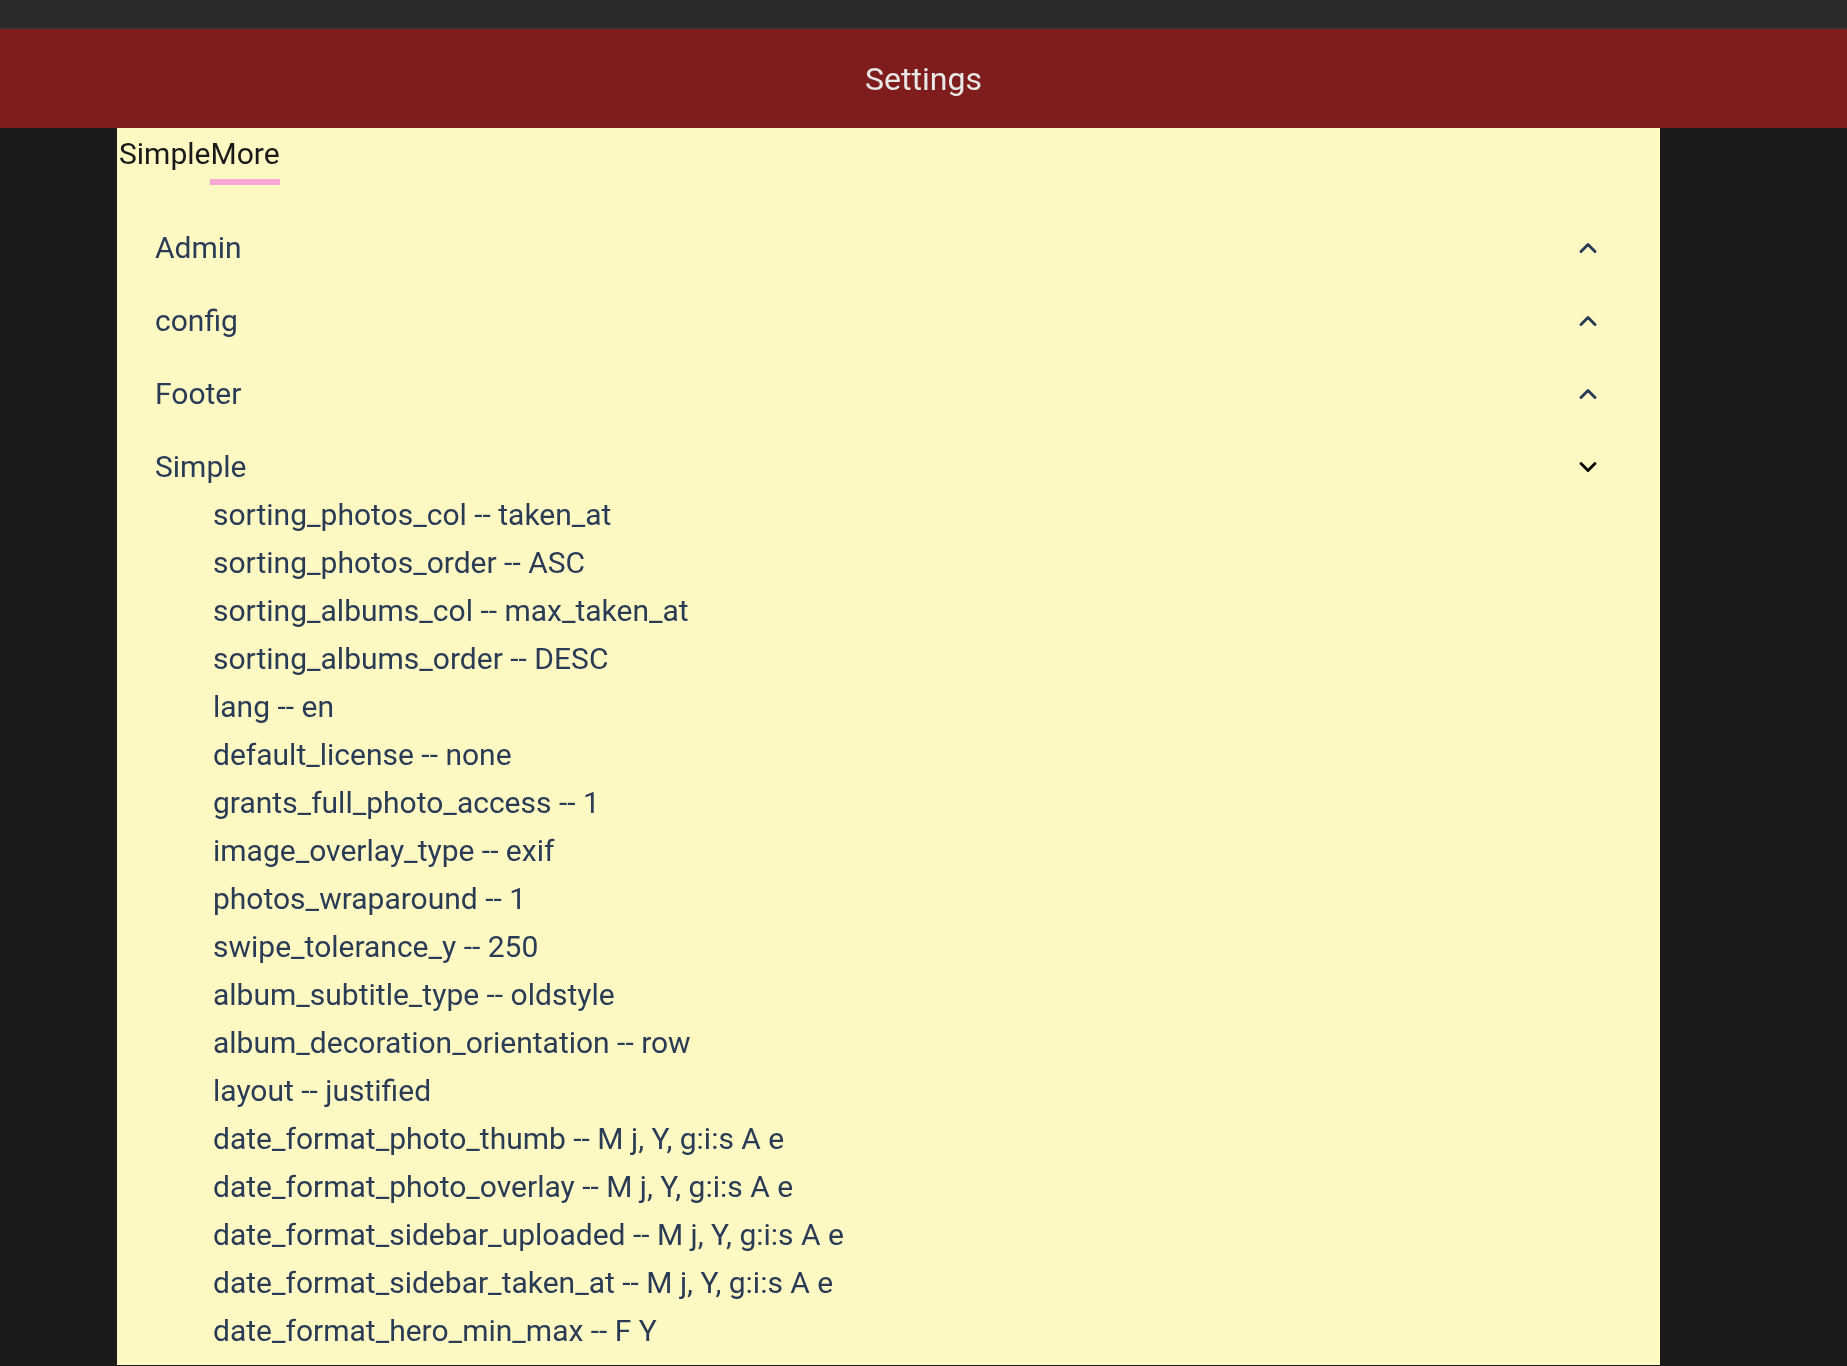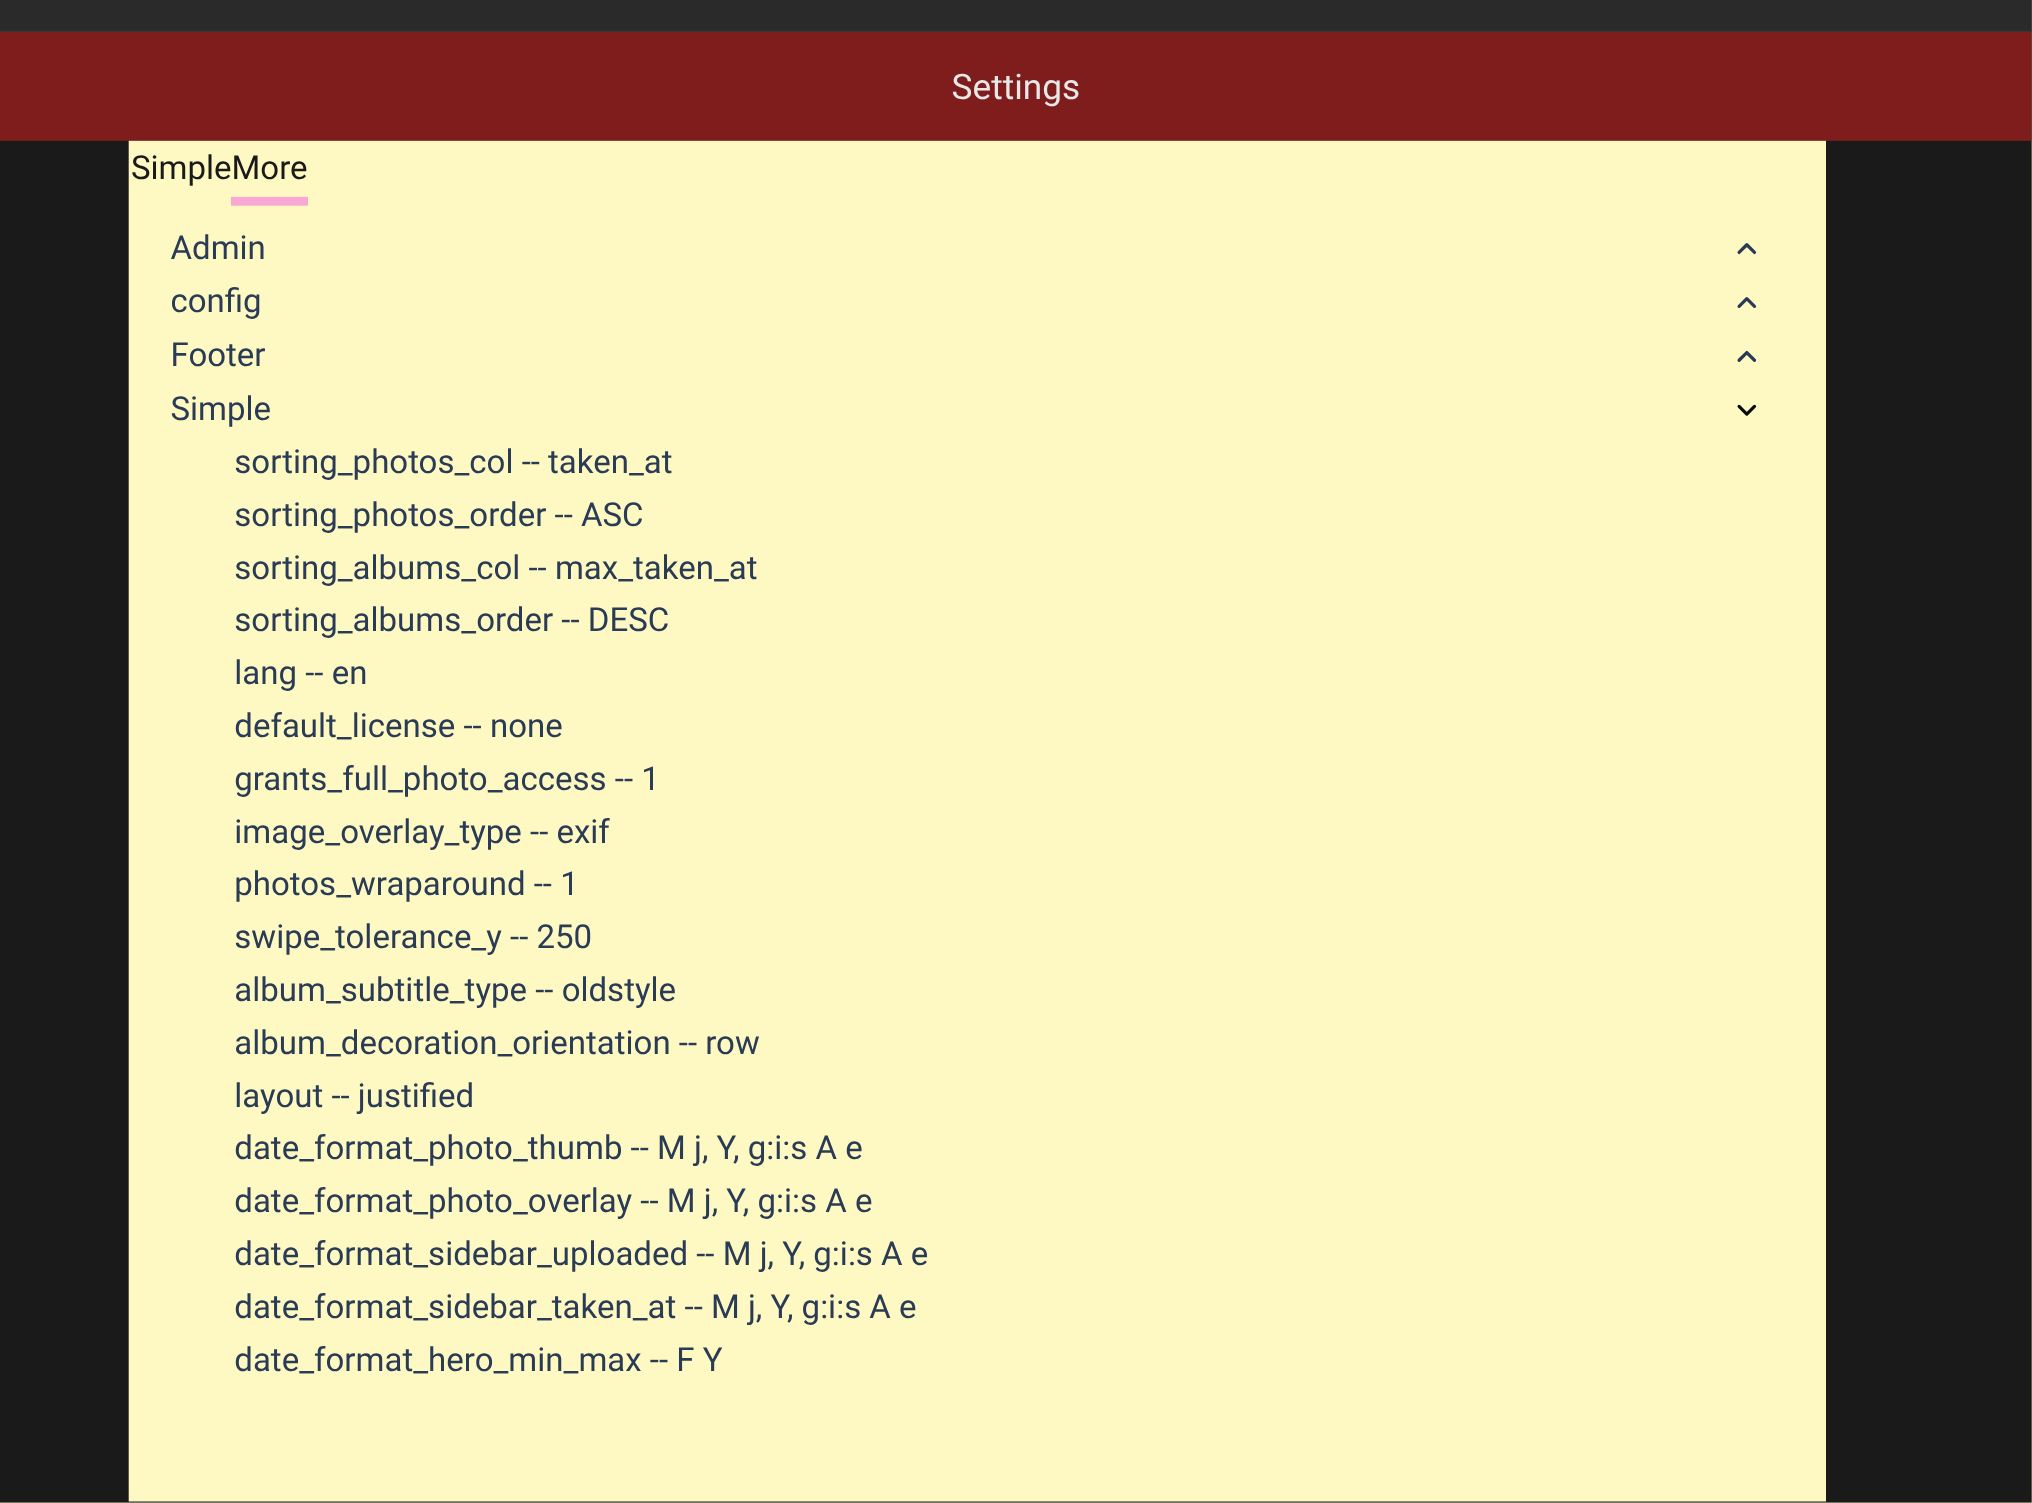--- a/index.html
+++ b/index.html
@@ -43,33 +43,34 @@
       display: flex;
       font-size: 30px;
       color: #1a1a1a;
       line-height: 1.7;
       padding-left: 2px;
     }
     .tab {
       cursor: pointer;
     }
     .tab.active {
-      border-bottom: 8px solid #f9a8d4;
+      border-bottom: 6px solid #f9a8d4;
     }
     .sections {
       padding-top: 14px;
     }
     .section-head {
       display: flex;
       justify-content: space-between;
       align-items: center;
       font-size: 30px;
       color: #2a3b55;
       padding: 7px 58px 7px 38px;
       cursor: pointer;
+      margin-top: 24px;
     }
     .chevron {
       width: 28px;
       height: 28px;
       flex-shrink: 0;
     }
     .chevron svg {
       width: 100%;
       height: 100%;
       stroke: #2a3b55;

